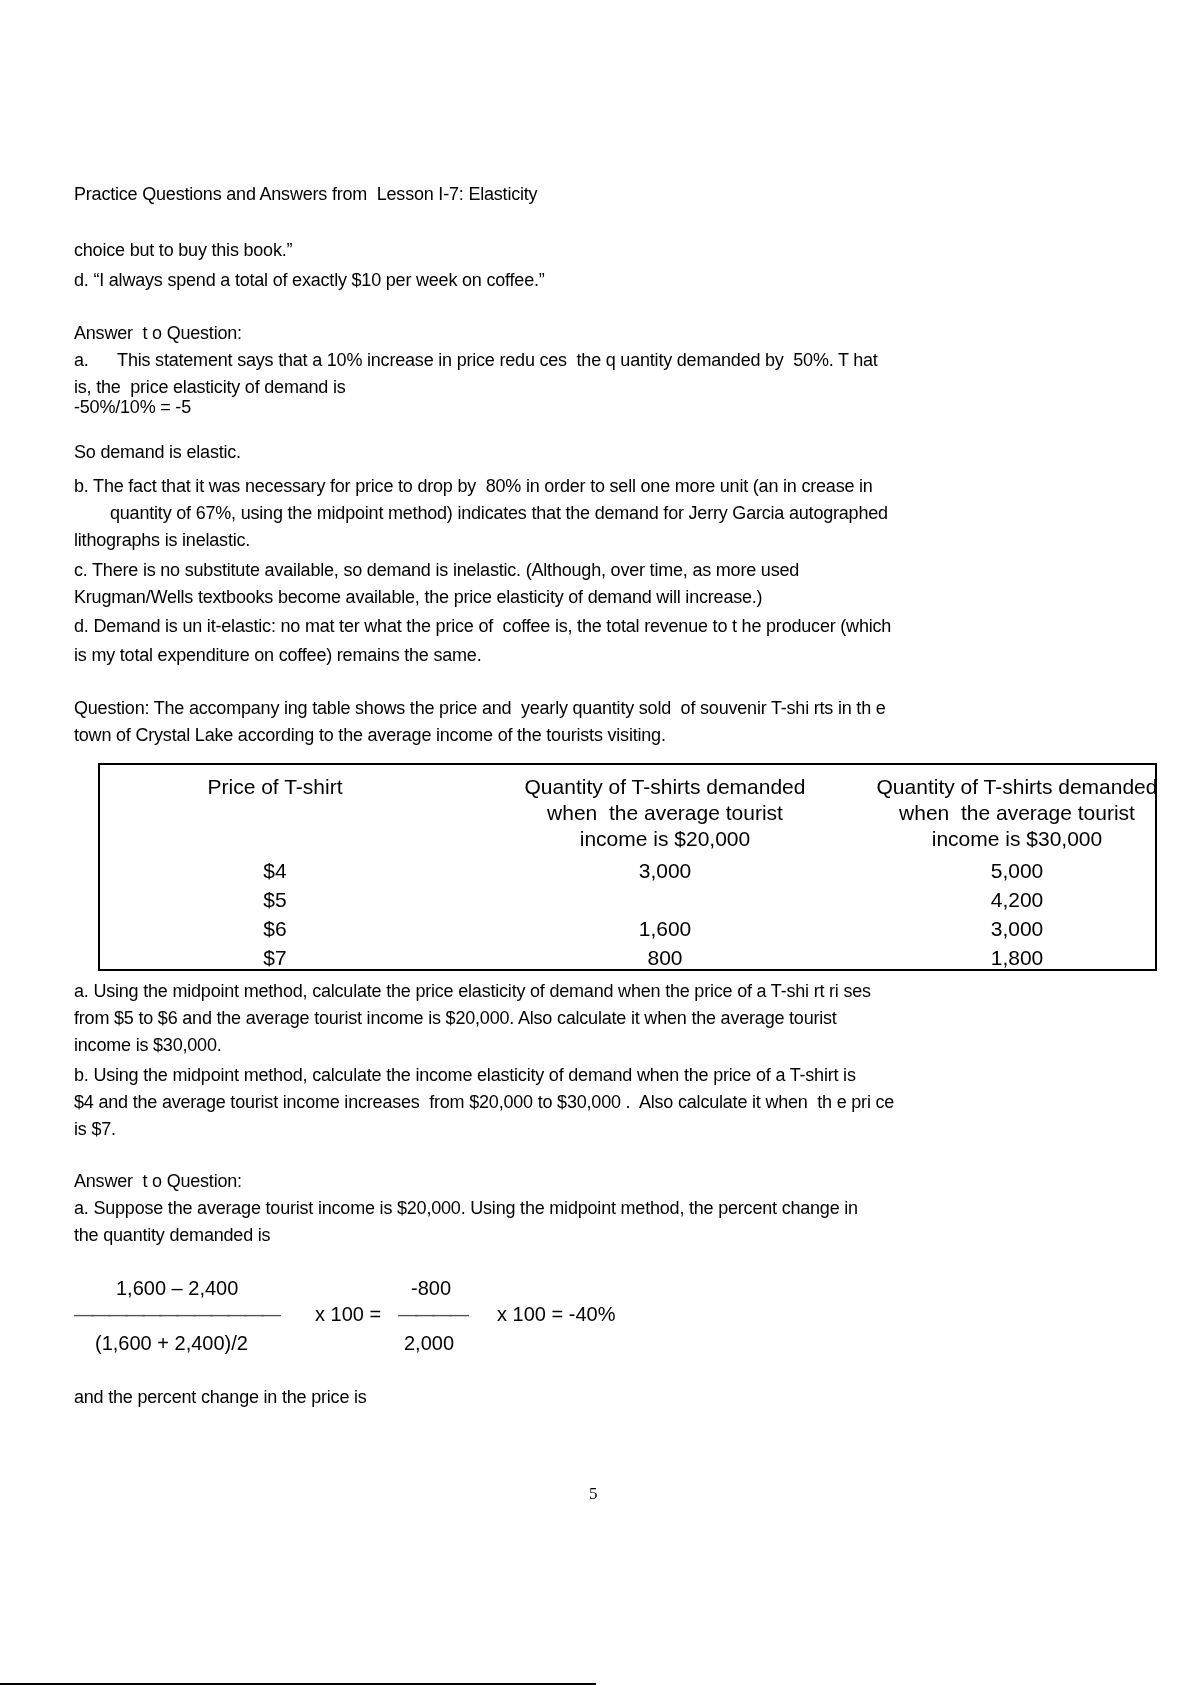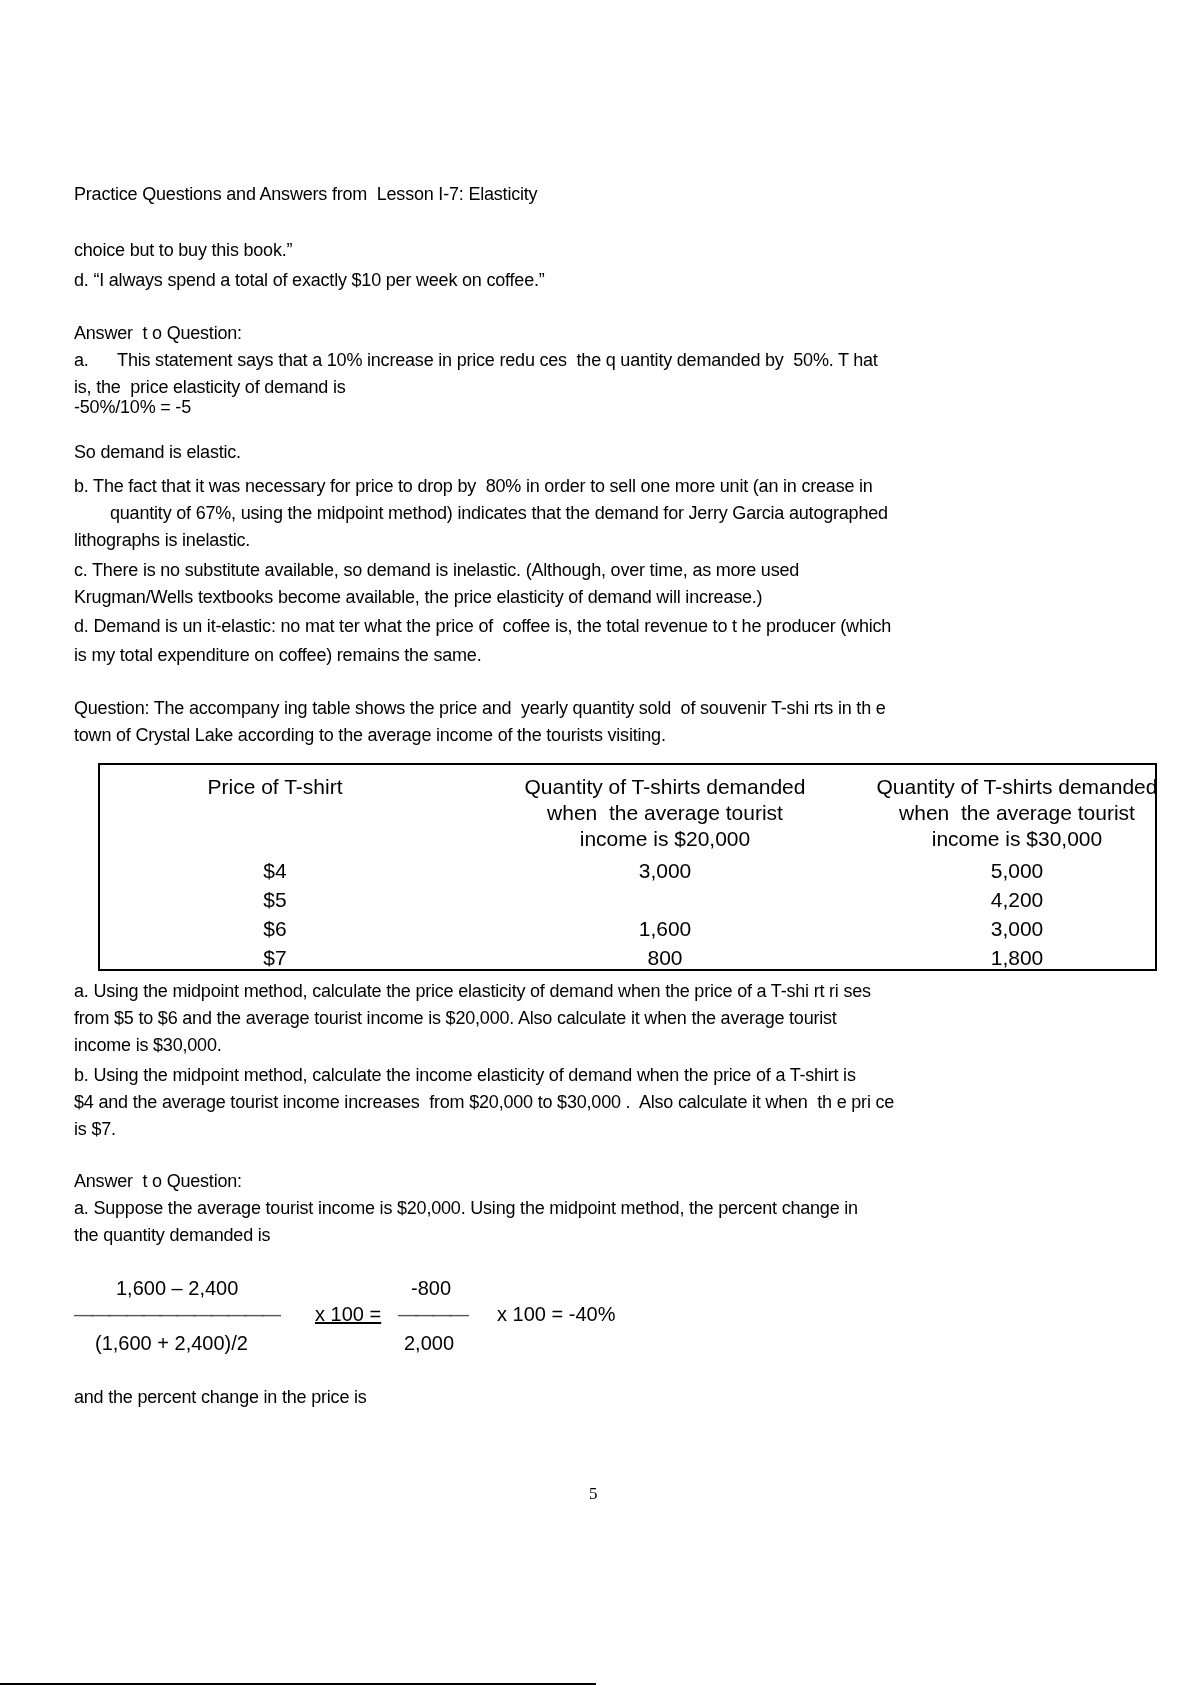--- a/index.html
+++ b/index.html
@@ -74,21 +74,21 @@
 <div class="line" style="top:1062px;">b. Using the midpoint method, calculate the income elasticity of demand when the price of a T-shirt is</div>
 <div class="line" style="top:1089px;text-align:center;">$4 and the average tourist income increases  from $20,000 to $30,000 .  Also calculate it when  th e pri ce</div>
 <div class="line" style="top:1116px;">is $7.</div>
 
 <div class="line" style="top:1168px;">Answer  t o Question:</div>
 <div class="line" style="top:1195px;">a. Suppose the average tourist income is $20,000. Using the midpoint method, the percent change in</div>
 <div class="line" style="top:1222px;">the quantity demanded is</div>
 
 <div class="frac" style="left:116px; top:1275px;">1,600 – 2,400</div>
 <div class="frac" style="left:74px; top:1301px; color:#555; letter-spacing:-3px;">————————————</div>
-<div class="frac" style="left:315px; top:1301px;text-decoration:underline;">x 100 =</div>
+<div class="frac" style="left:315px; top:1301px;">x 100 =</div>
 <div class="frac" style="left:95px; top:1330px;">(1,600 + 2,400)/2</div>
 <div class="frac" style="left:411px; top:1275px;">-800</div>
 <div class="frac" style="left:398px; top:1301px; color:#555; letter-spacing:-3px;">————</div>
 <div class="frac" style="left:497px; top:1301px;">x 100 = -40%</div>
 <div class="frac" style="left:404px; top:1330px;">2,000</div>
 
 <div class="line" style="top:1384px;">and the percent change in the price is</div>
 
 <div class="pagenum">5</div>
 <div class="bottom-rule"></div>

